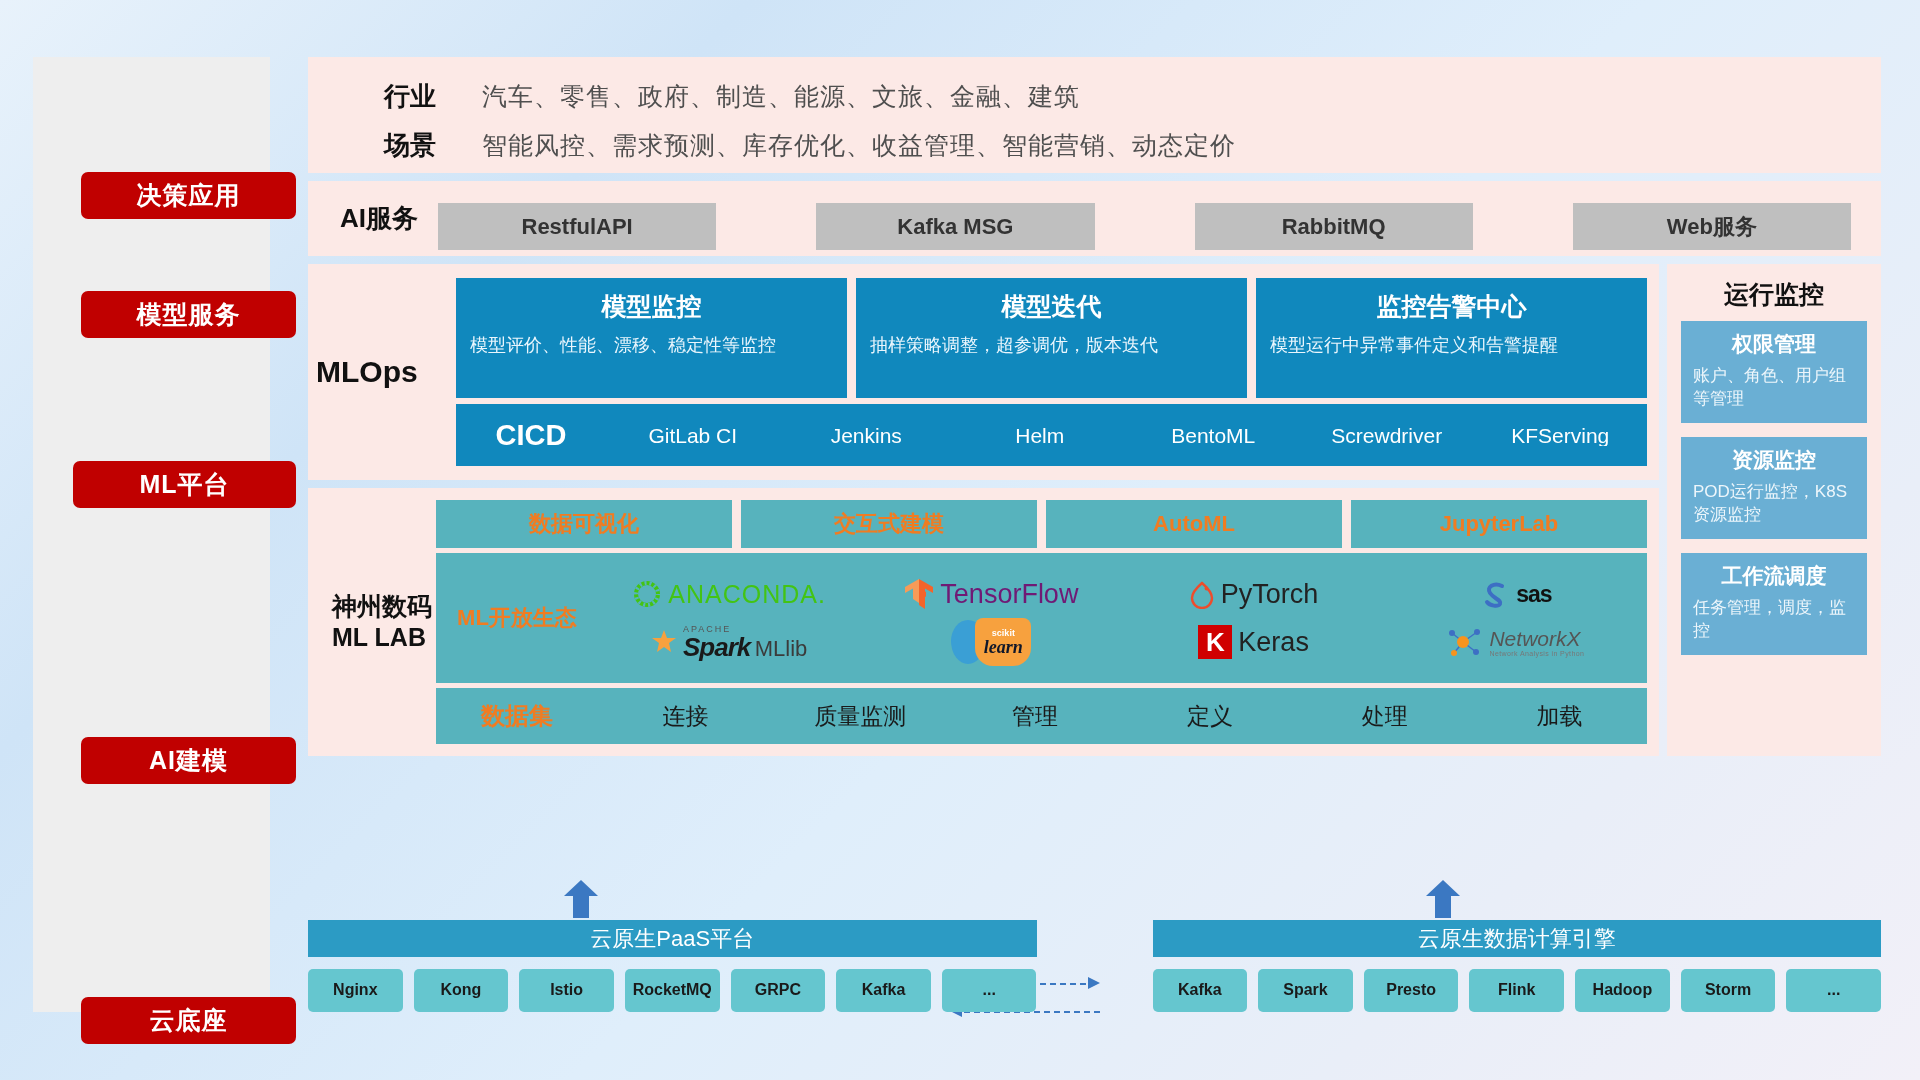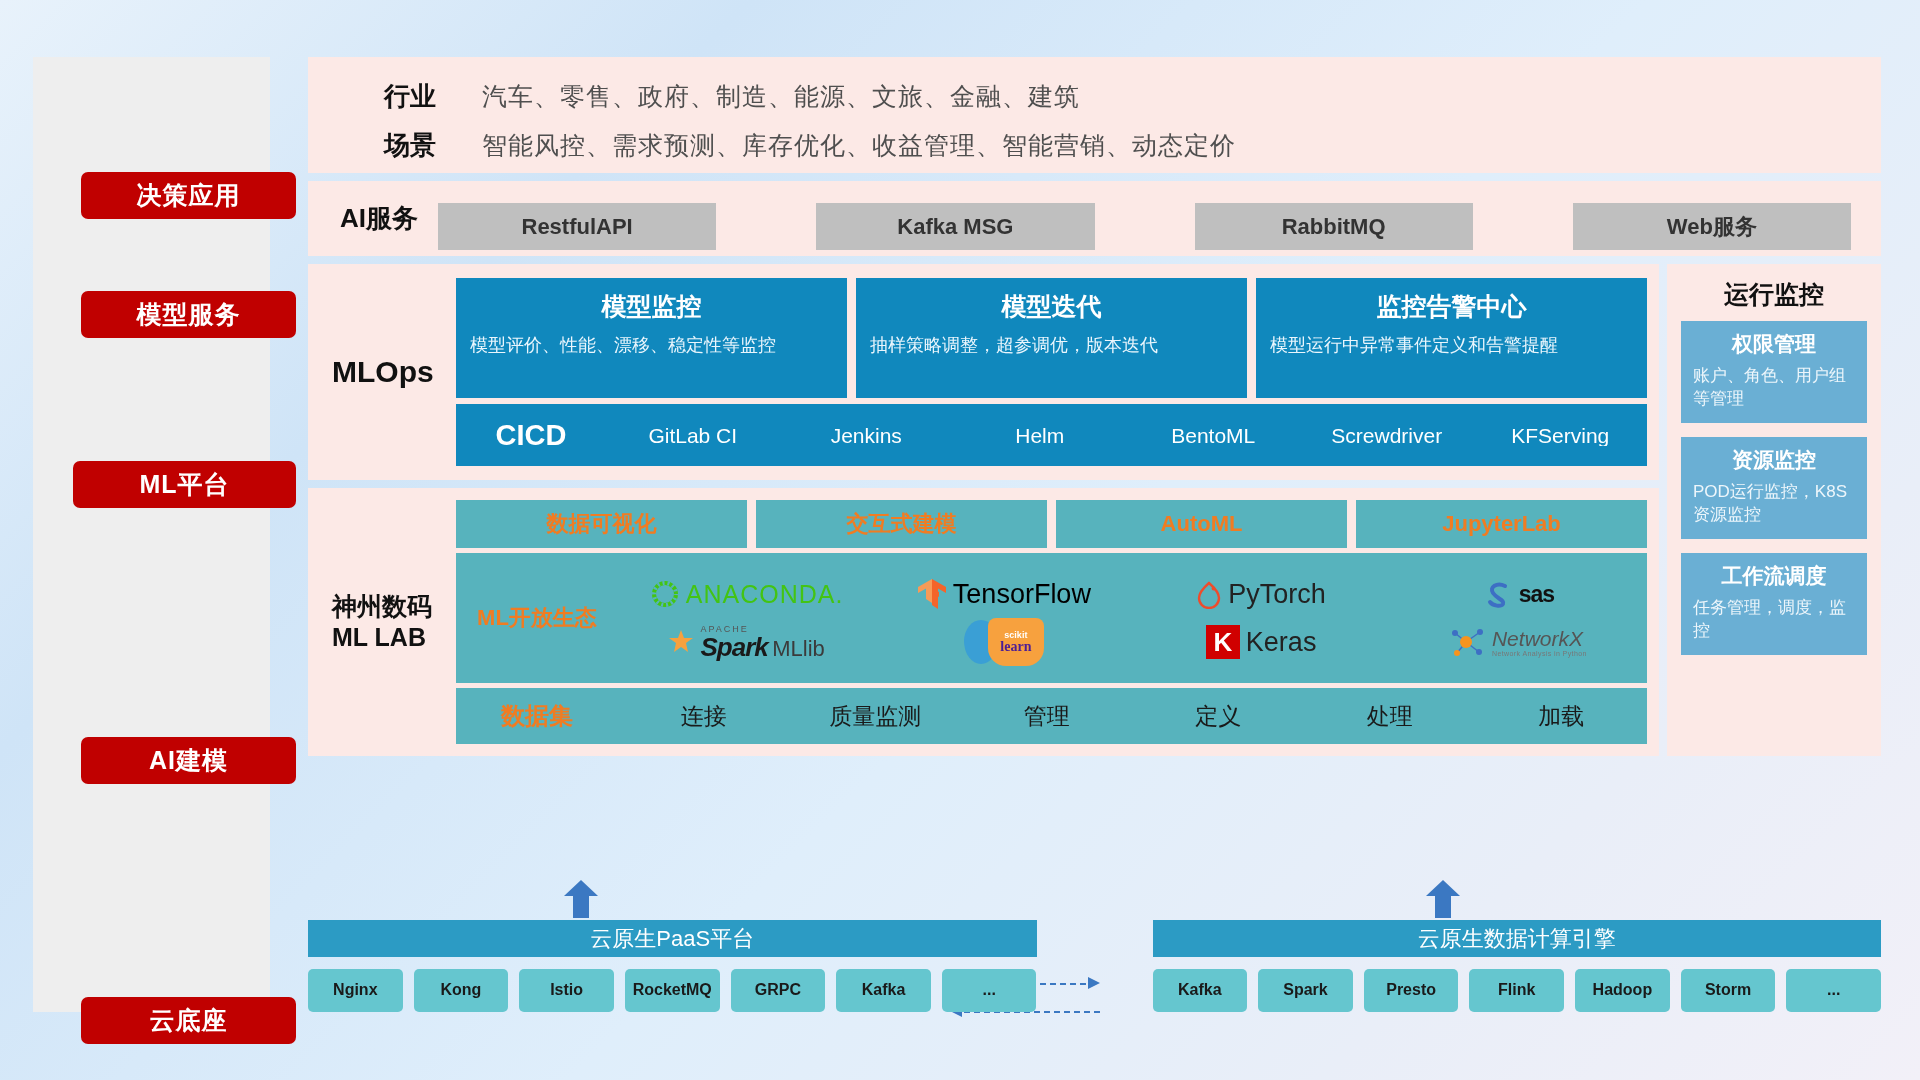--- a/index.html
+++ b/index.html
@@ -49,35 +49,35 @@
     display:flex;align-items:center;justify-content:center;
     font-size:22px;font-weight:bold;margin-top:16px;
   }
 
   
   .row-wrap{display:flex;gap:8px;margin-bottom:8px;}
   .row-left{flex:1;background:#fce9e6;position:relative;}
   .row-right{width:214px;background:#fce9e6;}
 
   .mlops-inner{display:flex;padding:14px 12px 14px 0;box-sizing:border-box;}
-  .mlops-label{width:148px;display:flex;align-items:center;justify-content:flex-start;padding-left:24px;box-sizing:border-box;font-size:30px;font-weight:bold;color:#111;}
+  .mlops-label{width:148px;display:flex;align-items:center;justify-content:flex-start;padding-left:8px;box-sizing:border-box;font-size:30px;font-weight:bold;color:#111;}
   .mlops-right{flex:1;display:flex;flex-direction:column;gap:6px;}
   .mlops-cards{display:flex;gap:9px;}
   .mlops-card{flex:1;background:#1088bd;color:#fff;padding:12px 14px 14px 14px;box-sizing:border-box;height:120px;}
   .mc-title{font-size:25px;font-weight:bold;text-align:center;margin-bottom:10px;}
   .mc-desc{font-size:18px;line-height:1.35;color:#eaf6fd;}
   .cicd-bar{background:#1088bd;height:62px;display:flex;align-items:center;overflow:hidden;}
   .cicd-title{width:150px;text-align:center;color:#fff;font-size:29px;font-weight:bold;}
   .cicd-items{flex:1;display:flex;}
   .cicd-item{flex:1;color:#fff;font-size:21px;text-align:center;line-height:1.0;
              max-height:26px;overflow:hidden;word-break:break-all;}
 
   
   .model-inner{display:flex;padding:12px 12px 12px 0;box-sizing:border-box;}
-  .model-label{width:148px;display:flex;align-items:center;padding-left:24px;box-sizing:border-box;
+  .model-label{width:128px;display:flex;align-items:center;padding-left:24px;box-sizing:border-box;
                font-size:25px;font-weight:bold;color:#111;line-height:1.25;}
   .model-right{flex:1;display:flex;flex-direction:column;gap:5px;}
   .tool-row{display:flex;gap:9px;}
   .tool-box{flex:1;background:#57b3bd;height:48px;display:flex;align-items:center;justify-content:center;
             color:#f07c22;font-size:22px;font-weight:bold;}
   .eco{background:#57b3bd;display:flex;align-items:center;height:130px;}
   .eco-label{width:162px;text-align:center;color:#f07c22;font-size:22px;font-weight:bold;}
   .eco-logos{flex:1;display:grid;grid-template-columns:repeat(4,1fr);grid-template-rows:1fr 1fr;align-items:center;justify-items:center;}
   .ds-bar{background:#57b3bd;height:56px;display:flex;align-items:center;}
   .ds-title{width:162px;text-align:center;color:#f07c22;font-size:24px;font-weight:bold;}
@@ -108,36 +108,36 @@
   .dline{position:relative;height:20px;}
   .dline .ln{position:absolute;top:9px;left:0;right:14px;border-top:2px dashed #3b78c2;}
   .dline .hd{position:absolute;top:3px;width:0;height:0;border-top:6px solid transparent;border-bottom:6px solid transparent;}
   .dline.r .hd{right:0;border-left:12px solid #3b78c2;}
   .dline.l .ln{left:14px;right:0;}
   .dline.l .hd{left:0;border-right:12px solid #3b78c2;}
 
   
   .logo{display:flex;align-items:center;gap:6px;}
   .anaconda{color:#43c414;font-weight:normal;font-size:25px;letter-spacing:1px;}
-  .tf{color:#000000;font-size:27px;}
+  .tf{color:#701a75;font-size:27px;}
   .pt{color:#222;font-size:27px;}
   .sas{color:#111;font-size:23px;font-weight:bold;letter-spacing:-1px;}
   .keras-k{background:#d00000;color:#fff;width:34px;height:34px;display:flex;align-items:center;justify-content:center;font-size:26px;font-weight:bold;}
   .keras-t{color:#222;font-size:27px;}
   .mllib{color:#3b3b3b;font-size:22px;}
   .spark-t{color:#1a1a1a;font-size:26px;font-weight:bold;font-style:italic;letter-spacing:-1px;}
   .apache{color:#555;font-size:9px;letter-spacing:2px;}
   .nx-t{color:#555;font-size:21px;font-style:italic;}
   .nx-s{color:#777;font-size:7px;letter-spacing:.4px;}
   .sk-wrap{display:flex;align-items:center;}
   .sk-blob{width:34px;height:44px;background:#3a9fd5;border-radius:50%/48% 48% 52% 52%;}
   .sk-org{width:56px;height:48px;background:#f7a13e;border-radius:8px 8px 18px 18px;margin-left:-10px;
           display:flex;flex-direction:column;align-items:center;justify-content:center;}
   .sk-1{color:#fff;font-size:9px;font-weight:bold;line-height:1;}
-  .sk-2{color:#4c1d95;font-size:14px;font-weight:bold;font-family:"Liberation Serif",serif;line-height:1;}
+  .sk-2{color:#0f172a;font-size:18px;font-style:italic;font-weight:bold;font-family:"Liberation Serif",serif;line-height:1;}
 </style>
 </head>
 <body>
 
 <div class="canvas">
 
   <div class="left-rail">
     <div class="rail-chip chip-1">
         <span>决策应用</span>
       </div>

